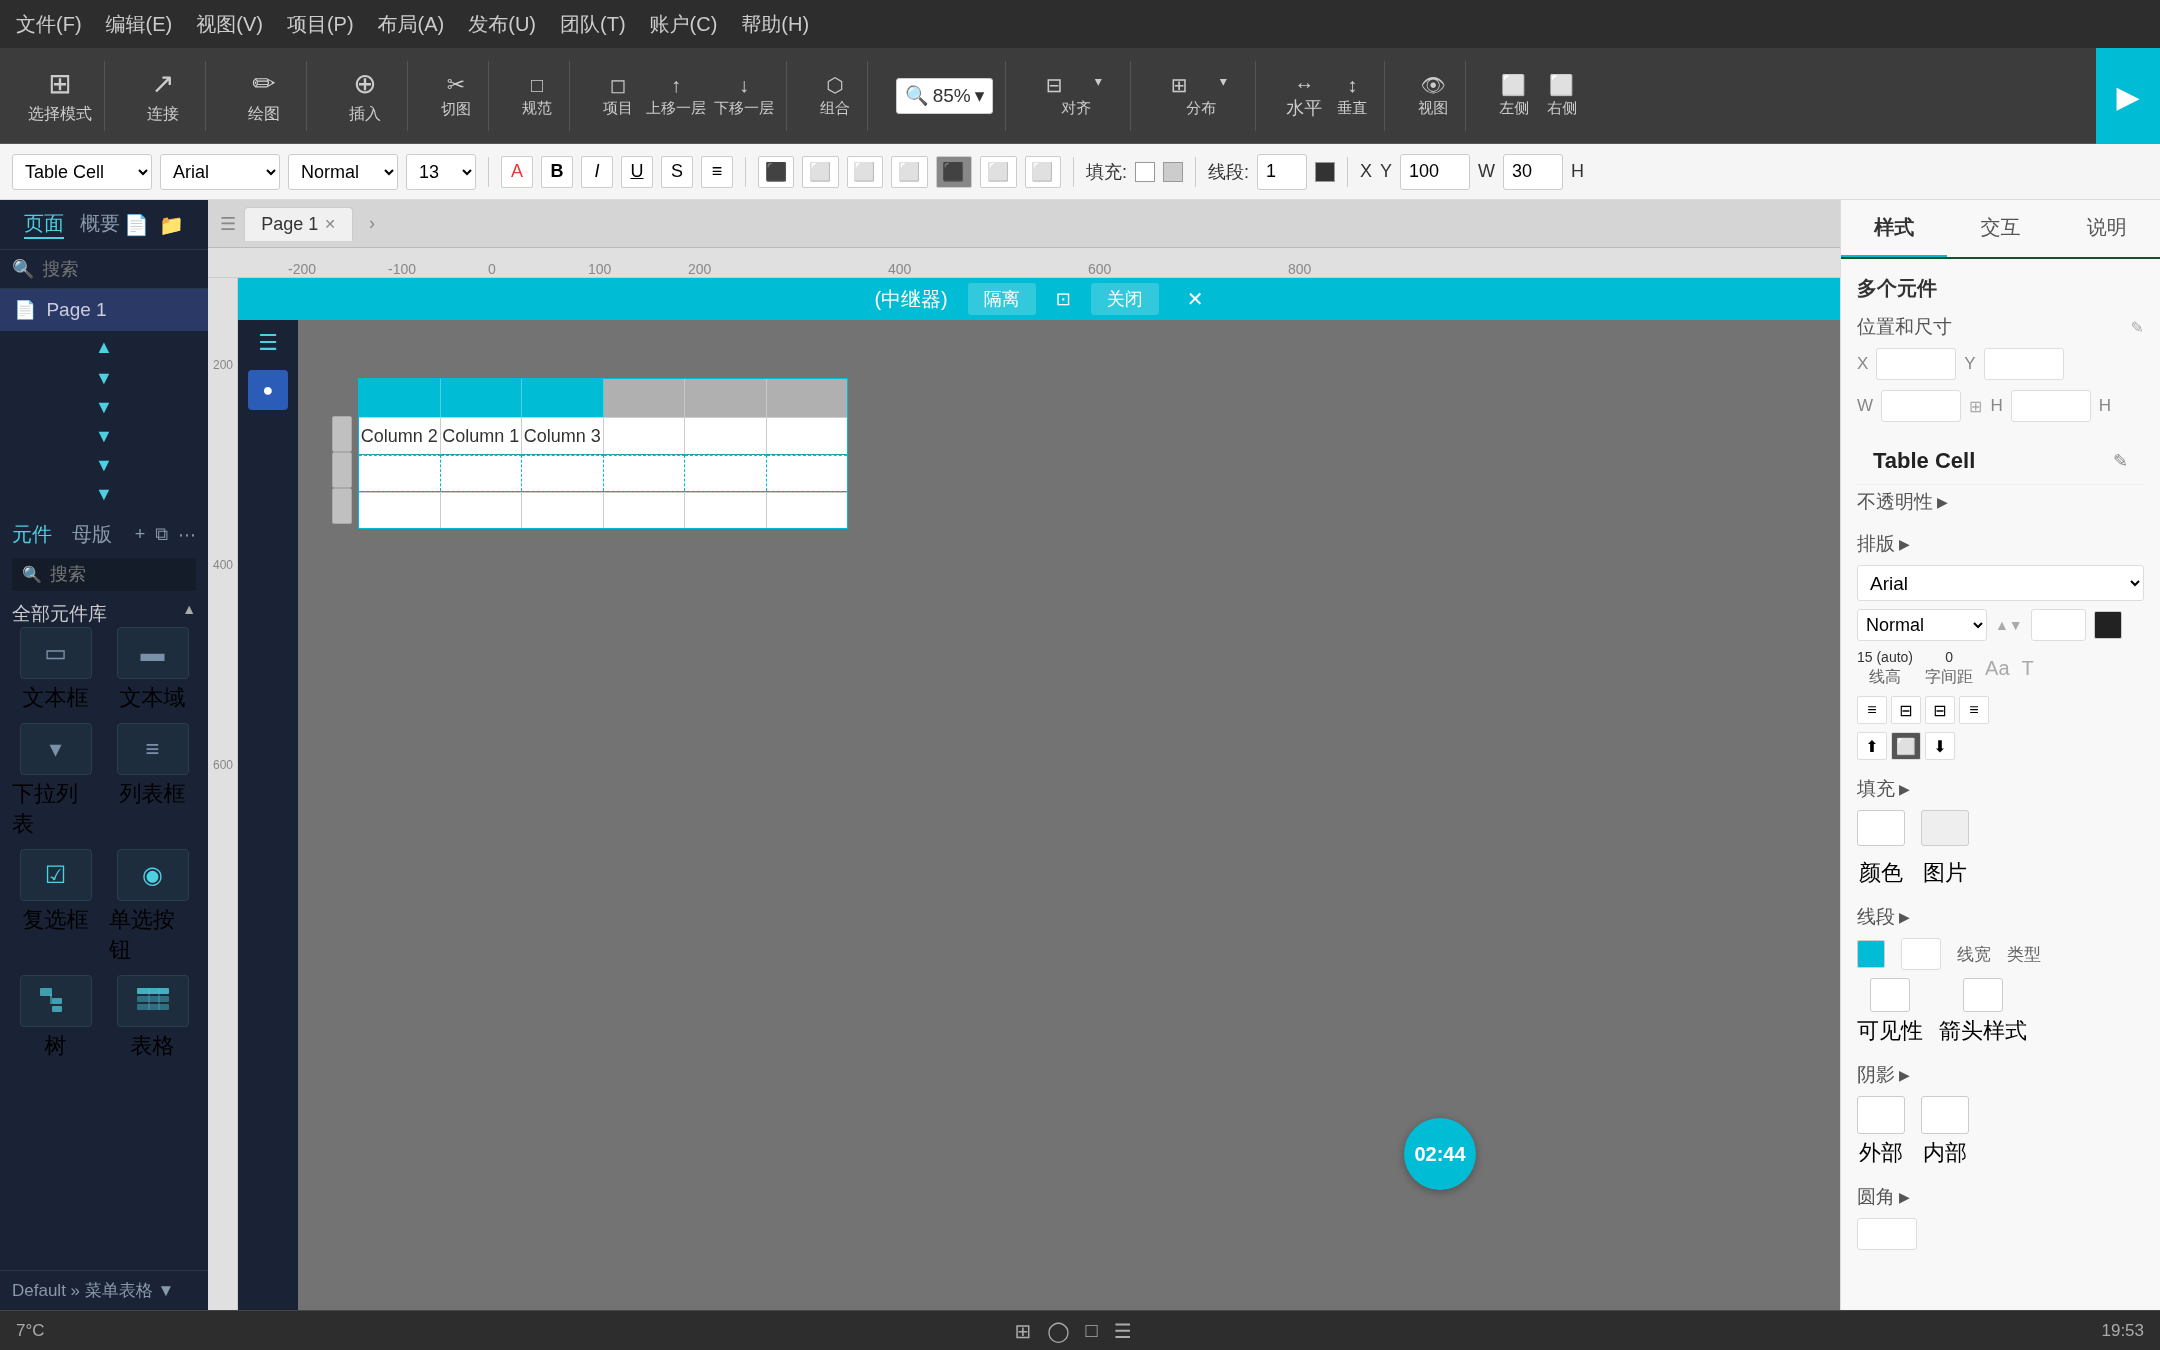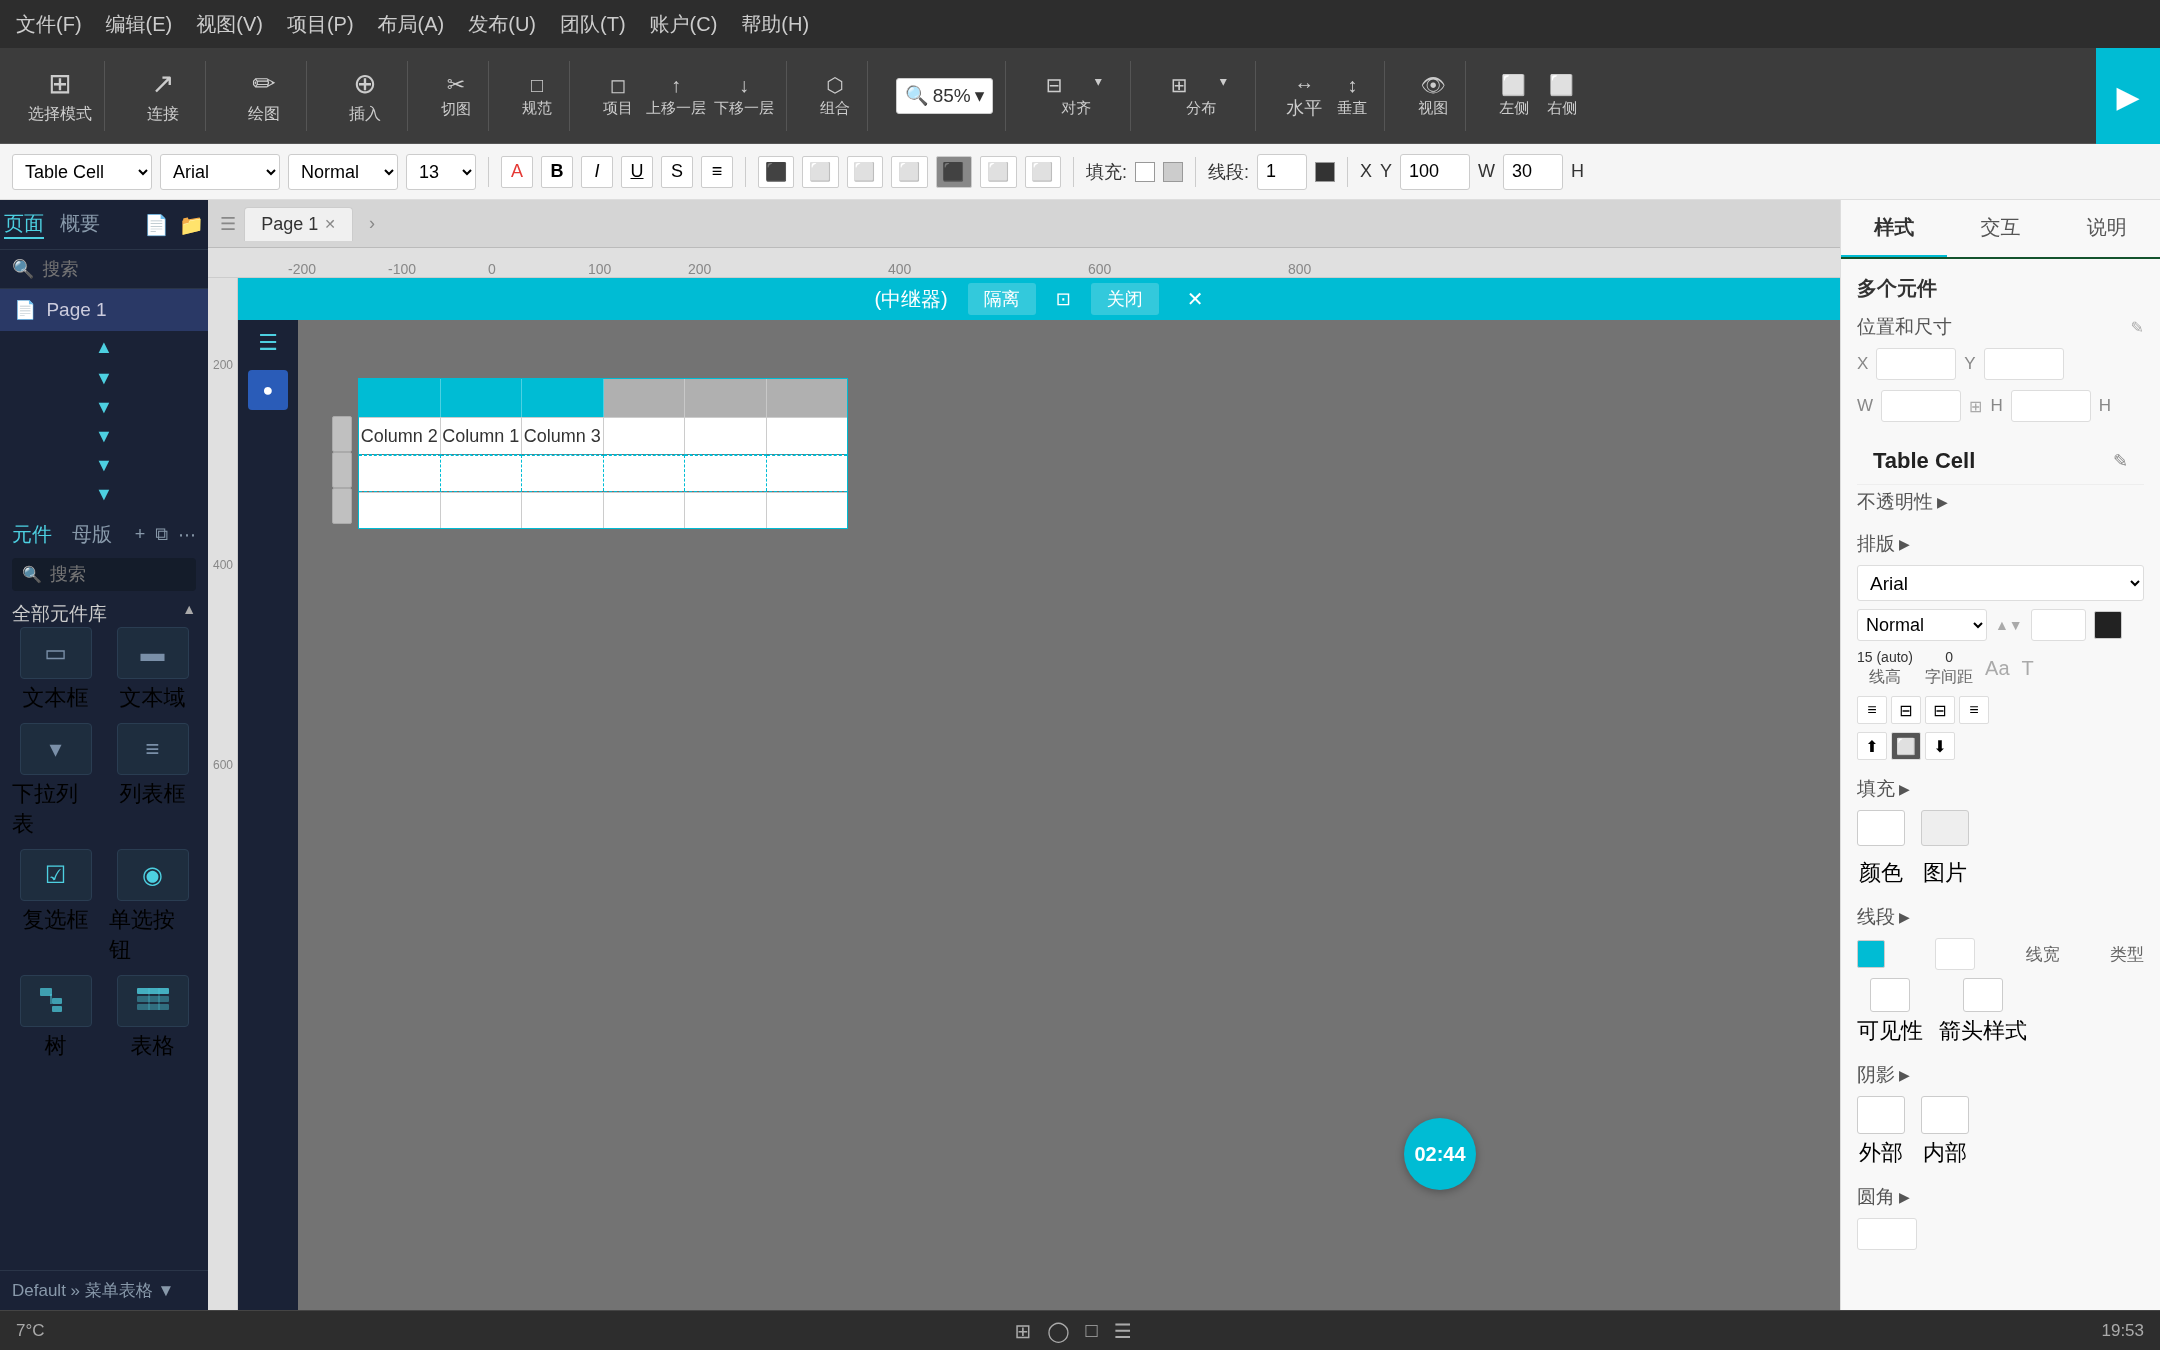--- a/index.html
+++ b/index.html
@@ -161,21 +161,21 @@
     }
     .color-swatch { width: 28px; height: 28px; background: #222; border: 1px solid #ccc; cursor: pointer; border-radius: 2px; }
     .line-spacing-row { display: flex; align-items: center; gap: 12px; margin-bottom: 8px; }
     .ls-item { display: flex; flex-direction: column; align-items: center; gap: 2px; font-size: 16px; color: #666; }
     .ls-value { font-size: 14px; color: #333; }
     .align-row { display: flex; gap: 4px; margin-bottom: 8px; }
     .align-btn { width: 30px; height: 28px; border: 1px solid #ddd; background: white; cursor: pointer; font-size: 16px; display: flex; align-items: center; justify-content: center; border-radius: 2px; }
     .fill-row { display: flex; gap: 16px; margin-bottom: 8px; }
     .fill-option { display: flex; flex-direction: column; align-items: center; gap: 12px; cursor: pointer; }
     .fill-box { width: 48px; height: 36px; border: 1px solid #ccc; background: white; border-radius: 3px; }
-    .border-row { display: flex; align-items: center; gap: 16px; margin-bottom: 8px; justify-content: space-between; }
+    .border-row { display: flex; align-items: center; gap: 16px; margin-bottom: 8px; }
     .border-num { width: 40px; border: 1px solid #ddd; height: 32px; padding: 0 4px; font-size: 17px; background: white; border-radius: 3px; }
     .border-swatch { width: 28px; height: 28px; background: #00bcd4; border: 1px solid #ccc; cursor: pointer; border-radius: 2px; }
     .border-type-label { color: #666; font-size: 17px; }
     .border-style-label { color: #666; font-size: 17px; }
     .vis-option { display: flex; flex-direction: column; align-items: center; gap: 4px; cursor: pointer; }
     .vis-box { width: 40px; height: 34px; border: 1px solid #ccc; background: white; border-radius: 3px; }
     .shadow-row { display: flex; gap: 16px; margin-bottom: 8px; }
     .shadow-option { display: flex; flex-direction: column; align-items: center; gap: 4px; cursor: pointer; }
     .shadow-box { width: 48px; height: 38px; border: 1px solid #ccc; background: white; border-radius: 3px; }
     .corner-row { display: flex; align-items: center; gap: 8px; }
@@ -213,21 +213,21 @@
       display: flex; flex-direction: column; align-items: center; gap: 2px;
     }
     
     .left-side-panel {
       width: 208px; background: #1a2236; display: flex; flex-direction: column;
       flex-shrink: 0; height: 100%;
     }
 
     .nav-header {
       display: flex; justify-content: space-between; align-items: center;
-      padding: 10px 4px; background: #1a2236; border-bottom: 1px solid #2a3548;
+      padding: 10px 24px; background: #1a2236; border-bottom: 1px solid #2a3548;
     }
     .nav-tabs { display: flex; gap: 16px; }
     .nav-tab { color: #8899aa; font-size: 20px; cursor: pointer; }
     .nav-tab.active { color: #4dd0e1; border-bottom: 2px solid #4dd0e1; }
     .nav-icons { display: flex; gap: 10px; }
     .nav-icon { color: #8899aa; font-size: 20px; cursor: pointer; }
 
     .nav-search-bar {
       display: flex; align-items: center; padding: 8px 12px; gap: 8px;
       background: #1a2236; border-bottom: 1px solid #2a3548;

